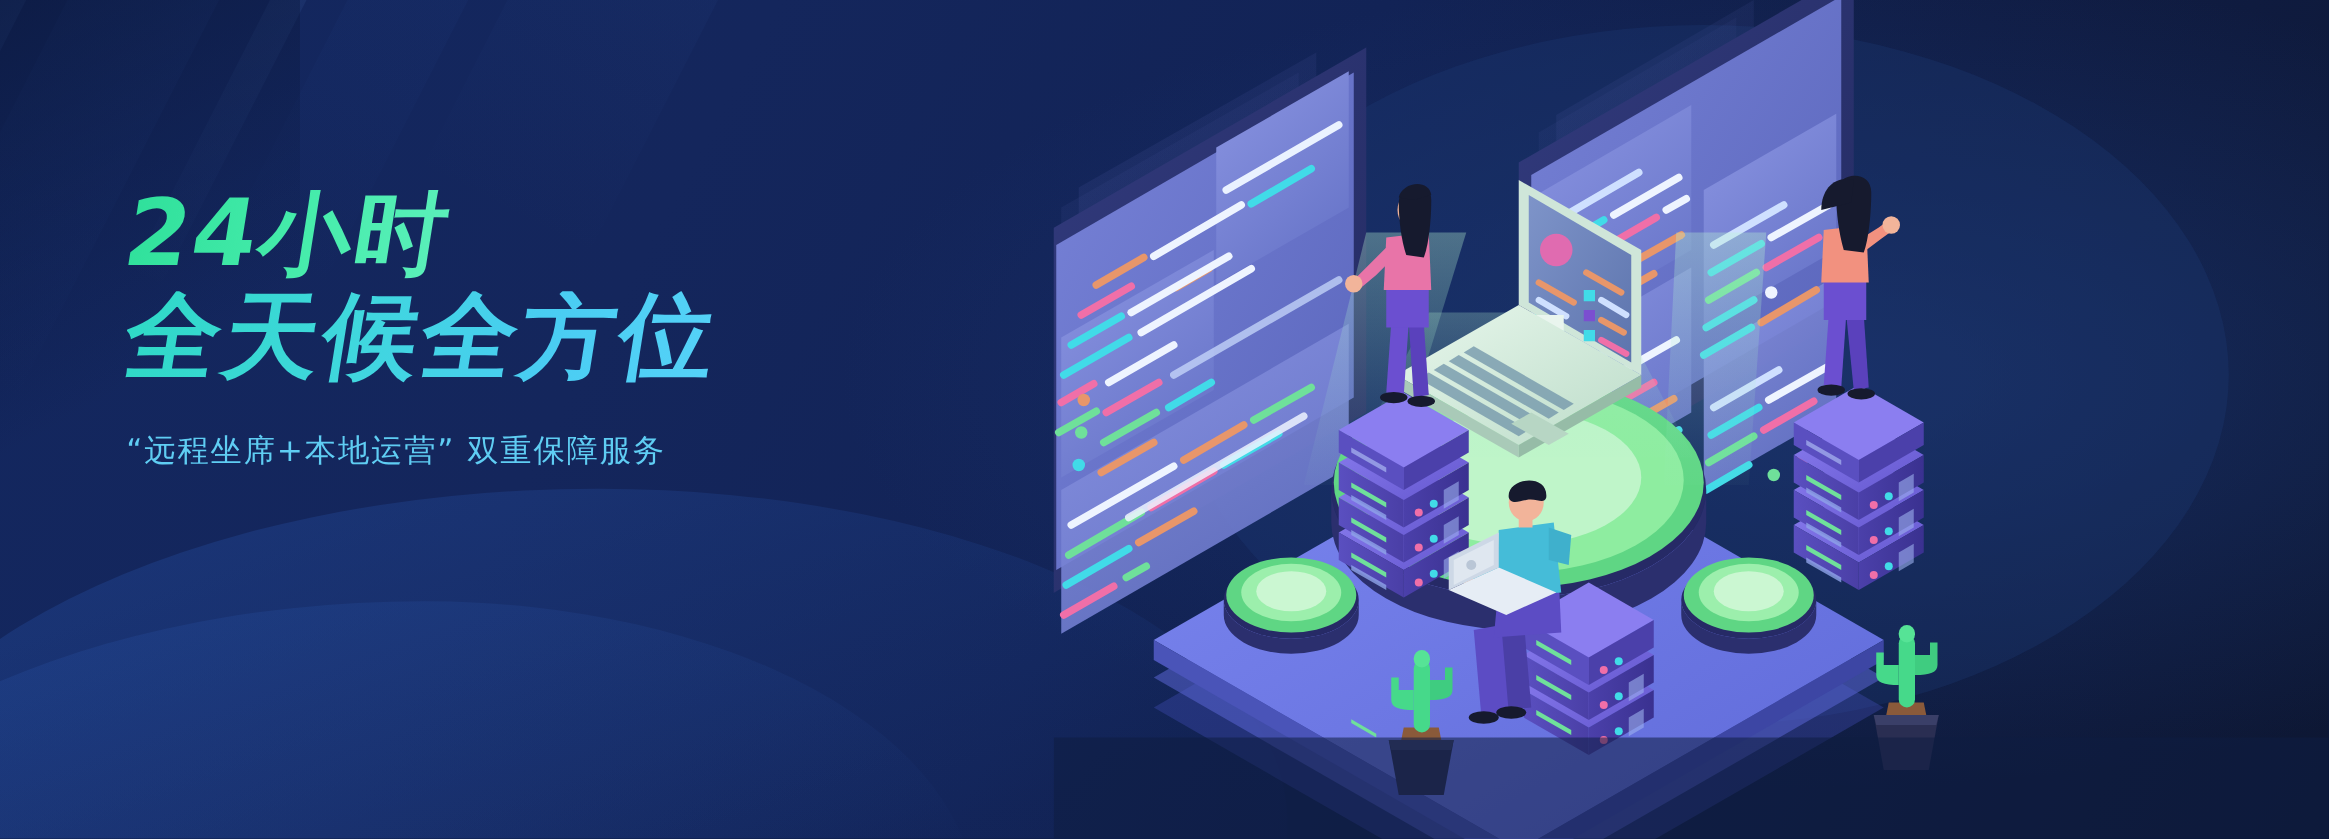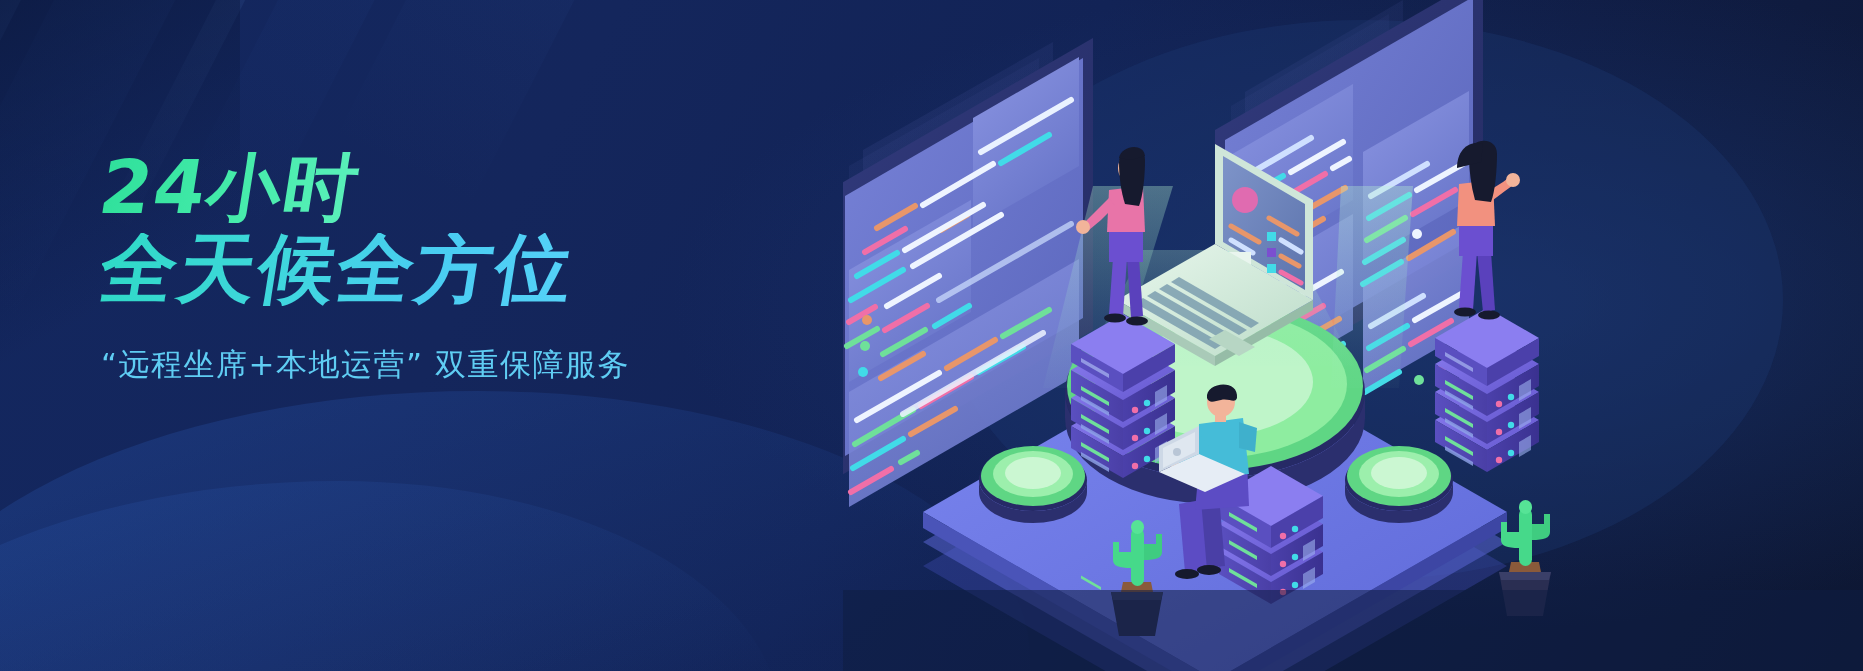--- a/index.html
+++ b/index.html
@@ -58,21 +58,21 @@
     -webkit-background-clip:text;background-clip:text;color:transparent;
   }
   .hl2{margin-top:10px;font-size:76px;letter-spacing:3px;}
   .hl2 .g{
     background:linear-gradient(95deg,#2fd9c6 0%,#3fd7dd 38%,#49cdf2 70%,#55d2f8 100%);
     -webkit-background-clip:text;background-clip:text;color:transparent;
   }
 
   .sub{
     margin:38px 0 0 6px;
-    font-size:31px;
+    font-size:25px;
     letter-spacing:1.5px;
     color:#5fcdf3;
     white-space:nowrap;
     font-family:"DejaVu Sans","Liberation Sans",sans-serif;
   }
 
   
   #art{position:absolute;right:0;top:0;width:1020px;height:671px;}
   #art svg{display:block;width:100%;height:100%;}
 </style>

